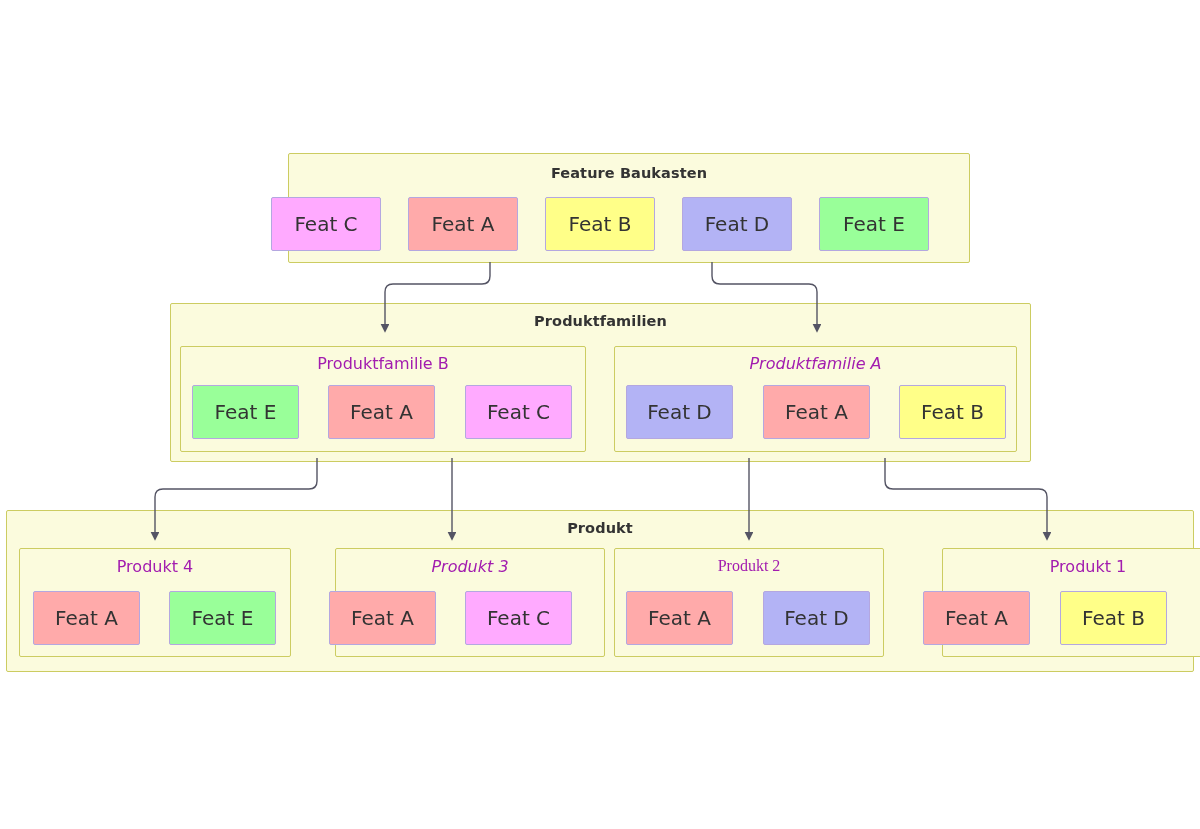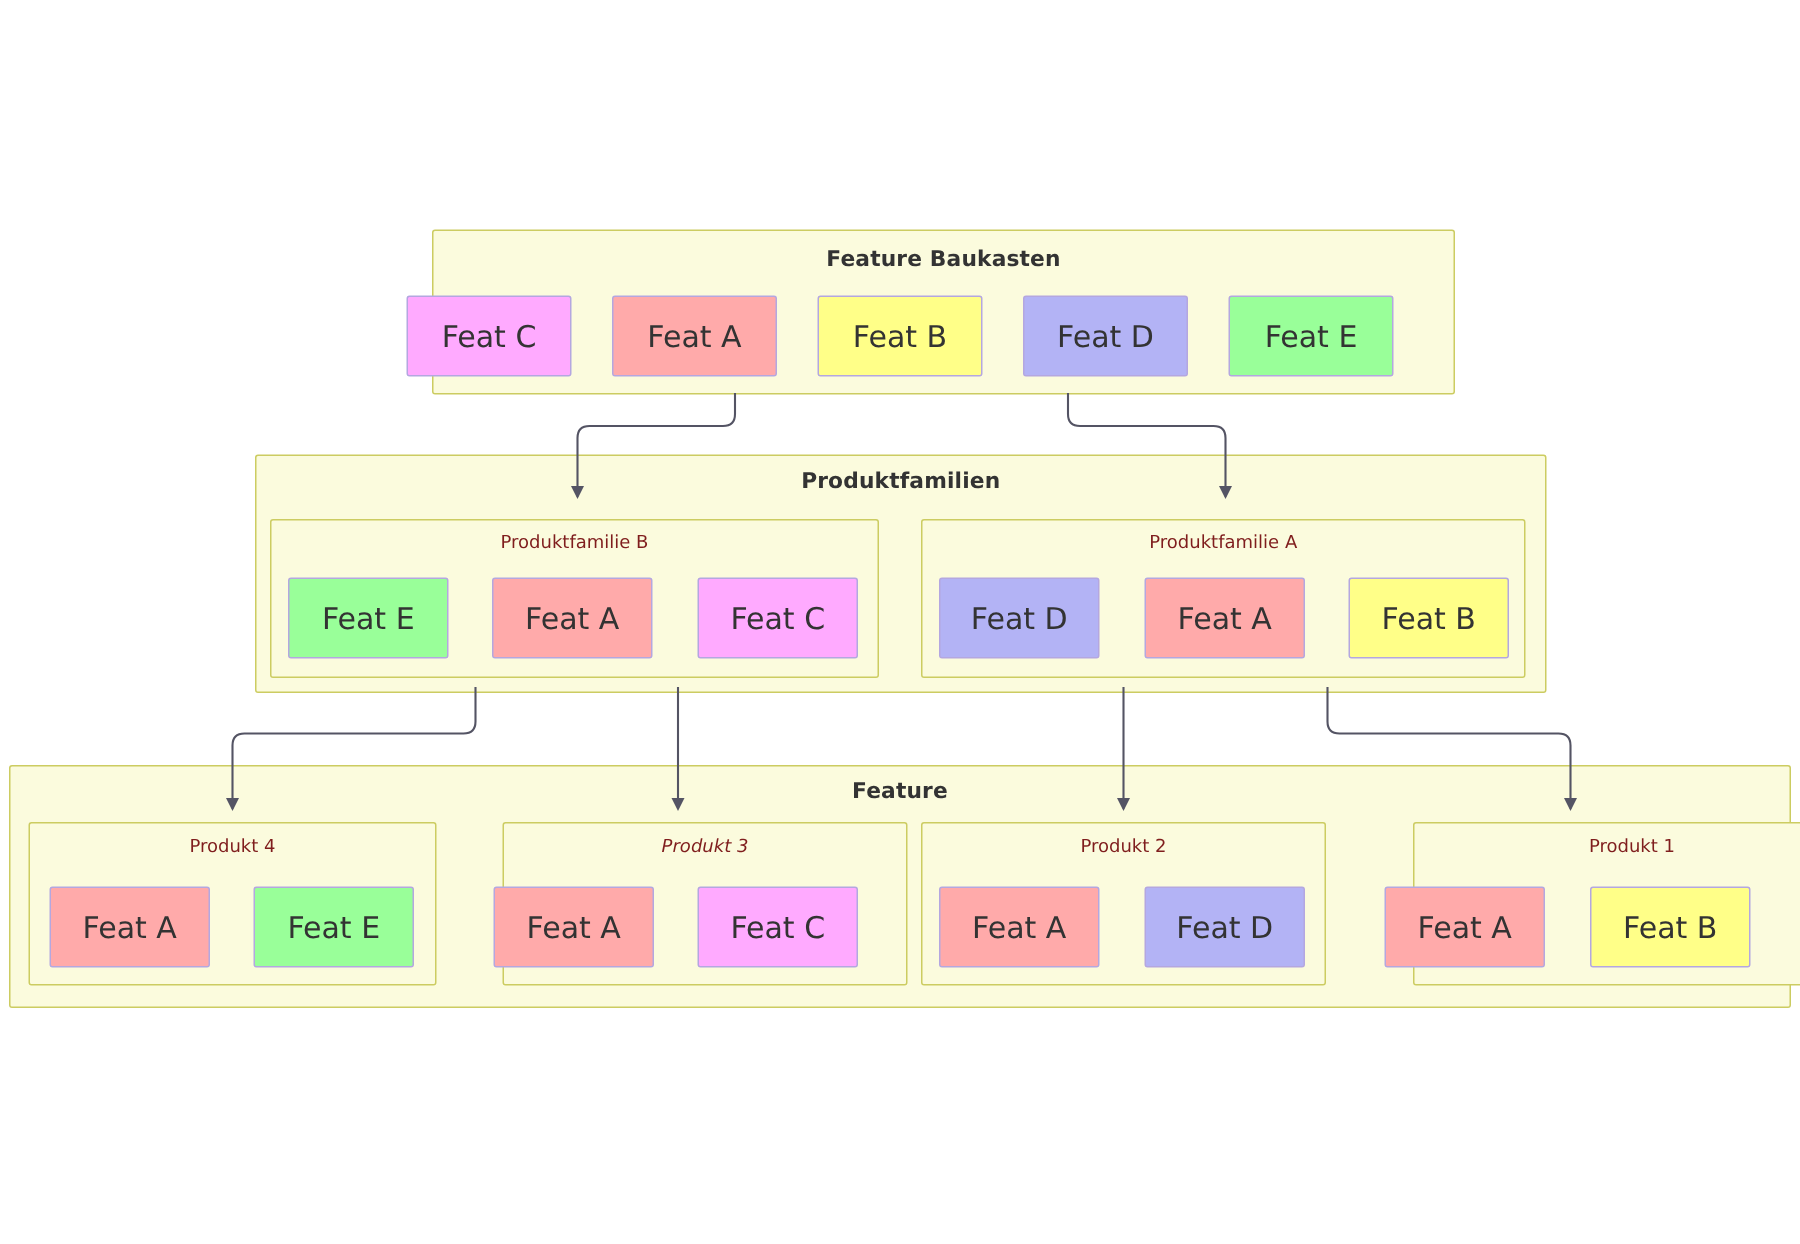--- a/index.html
+++ b/index.html
@@ -66,23 +66,23 @@
     border: 1px solid #cccc61;
     border-radius: 2px;
     z-index: 3;
   }
 
   .subgroup-title {
     position: absolute;
     left: 0;
     right: 0;
     text-align: center;
-    font-size: 12px;
+    font-size: 16px;
     font-weight: normal;
-    color: #7f1d1d;
+    color: #a21caf;
     white-space: nowrap;
   }
 
   
   .feat {
     position: absolute;
     box-sizing: border-box;
     border: 1.4px solid #b4a7e0;
     border-radius: 2px;
     display: flex;
@@ -153,34 +153,34 @@
     <span>Feat E</span>
   </div>
   <div class="feat" style="left:328px; top:385px; width:107px; height:54px; background-color:#ffaaaa;">
     <span>Feat A</span>
   </div>
   <div class="feat" style="left:465px; top:385px; width:107px; height:54px; background-color:#ffaaff;">
     <span>Feat C</span>
   </div>
 
   <div class="subgroup" style="left:614px; top:346px; width:403px; height:106px;">
-    <div class="subgroup-title" style="top:7px;">Produktfamilie A</div>
+    <div class="subgroup-title" style="top:7px;font-style:italic;">Produktfamilie A</div>
   </div>
   <div class="feat" style="left:626px; top:385px; width:107px; height:54px; background-color:#b3b3f5;">
     <span>Feat D</span>
   </div>
   <div class="feat" style="left:763px; top:385px; width:107px; height:54px; background-color:#ffaaaa;">
     <span>Feat A</span>
   </div>
   <div class="feat" style="left:899px; top:385px; width:107px; height:54px; background-color:#ffff88;">
     <span>Feat B</span>
   </div>
 
   <div class="group" style="left:6px; top:510px; width:1188px; height:162px;">
-    <div class="group-title" style="top:9px;">Feature</div>
+    <div class="group-title" style="top:9px;">Produkt</div>
   </div>
 
   <div class="subgroup" style="left:19px; top:548px; width:272px; height:109px;padding-left:48px;">
     <div class="subgroup-title" style="top:8px;">Produkt 4</div>
   </div>
   <div class="feat" style="left:33px; top:591px; width:107px; height:54px; background-color:#ffaaaa;">
     <span>Feat A</span>
   </div>
   <div class="feat" style="left:169px; top:591px; width:107px; height:54px; background-color:#99ff99;">
     <span>Feat E</span>
@@ -190,21 +190,21 @@
     <div class="subgroup-title" style="top:8px;">Produkt 3</div>
   </div>
   <div class="feat" style="left:329px; top:591px; width:107px; height:54px; background-color:#ffaaaa;">
     <span>Feat A</span>
   </div>
   <div class="feat" style="left:465px; top:591px; width:107px; height:54px; background-color:#ffaaff;">
     <span>Feat C</span>
   </div>
 
   <div class="subgroup" style="left:614px; top:548px; width:270px; height:109px;">
-    <div class="subgroup-title" style="top:8px;">Produkt 2</div>
+    <div class="subgroup-title" style="top:8px;font-family:Liberation Serif, serif;">Produkt 2</div>
   </div>
   <div class="feat" style="left:626px; top:591px; width:107px; height:54px; background-color:#ffaaaa;">
     <span>Feat A</span>
   </div>
   <div class="feat" style="left:763px; top:591px; width:107px; height:54px; background-color:#b3b3f5;">
     <span>Feat D</span>
   </div>
 
   <div class="subgroup" style="left:942px; top:548px; width:292px; height:109px;">
     <div class="subgroup-title" style="top:8px;">Produkt 1</div>

